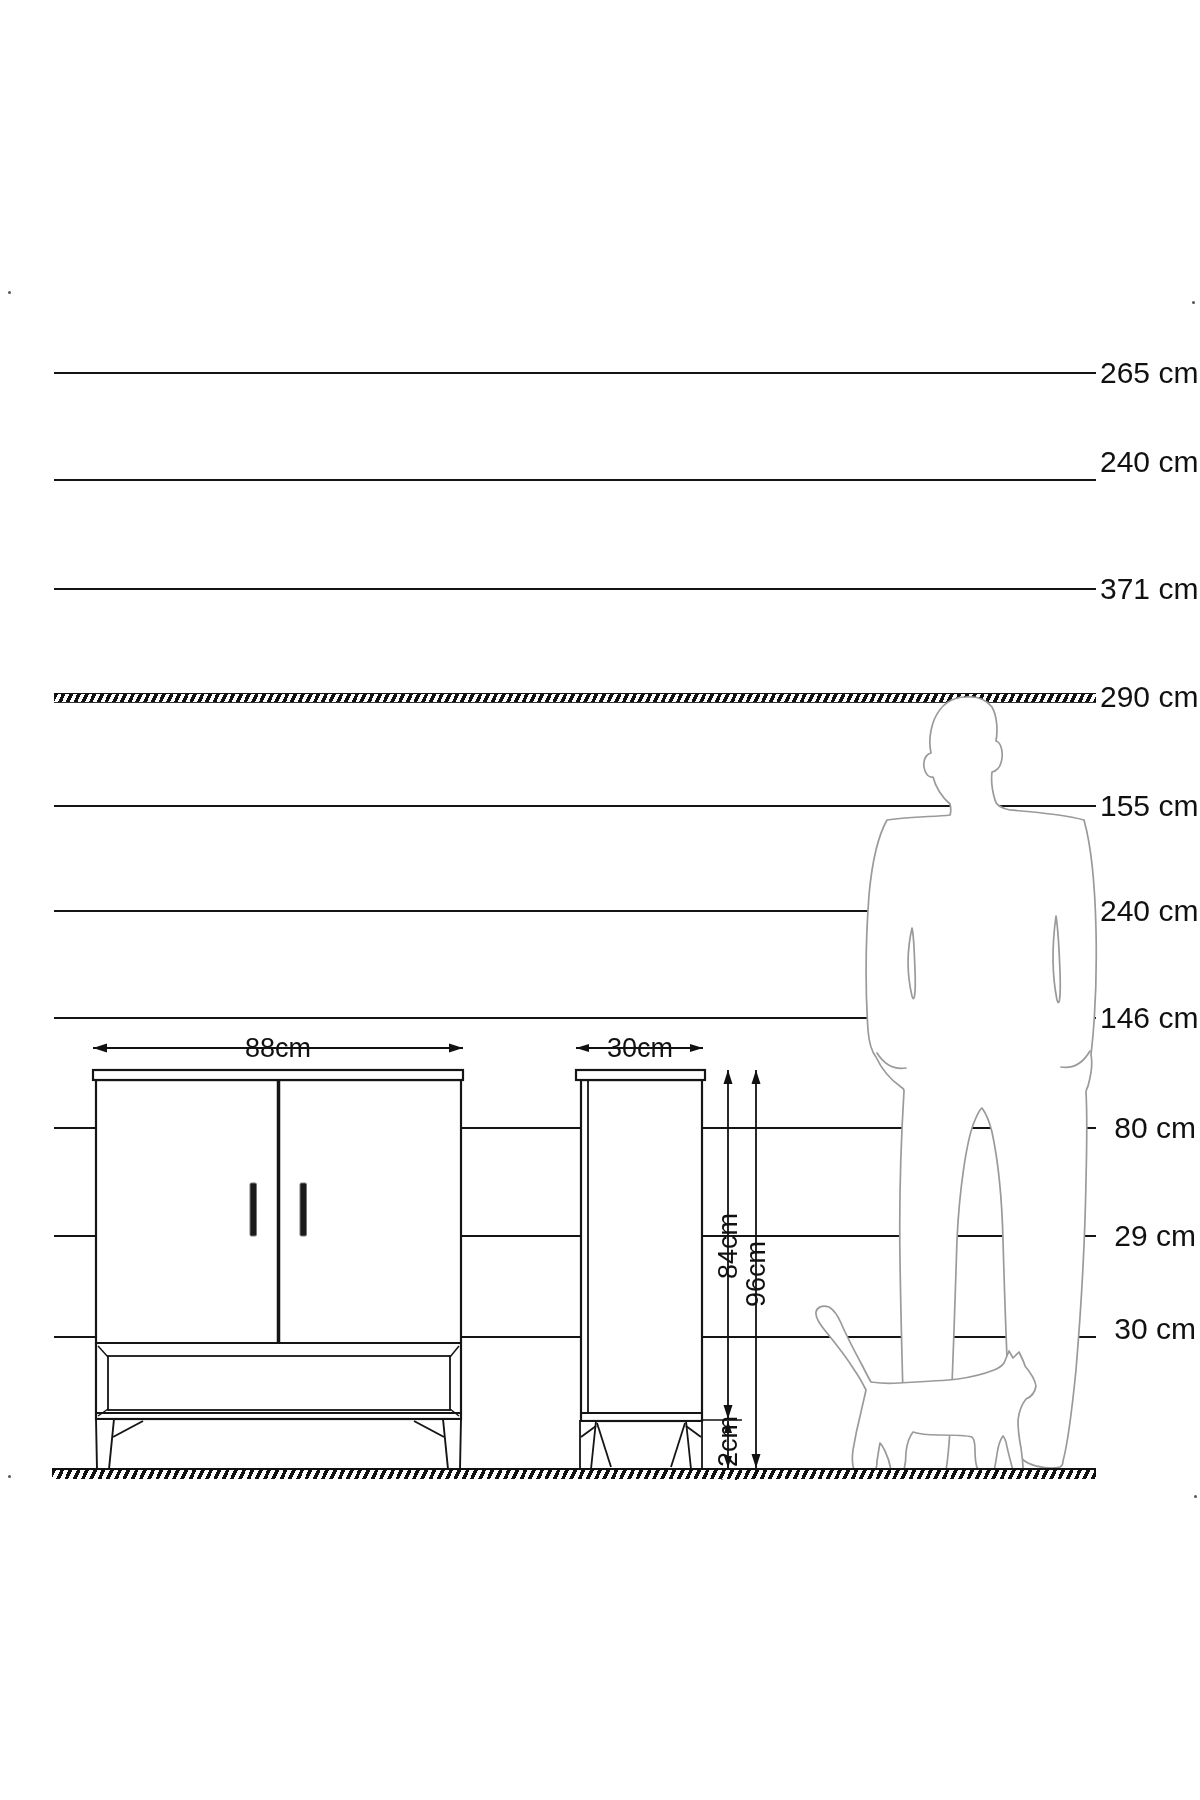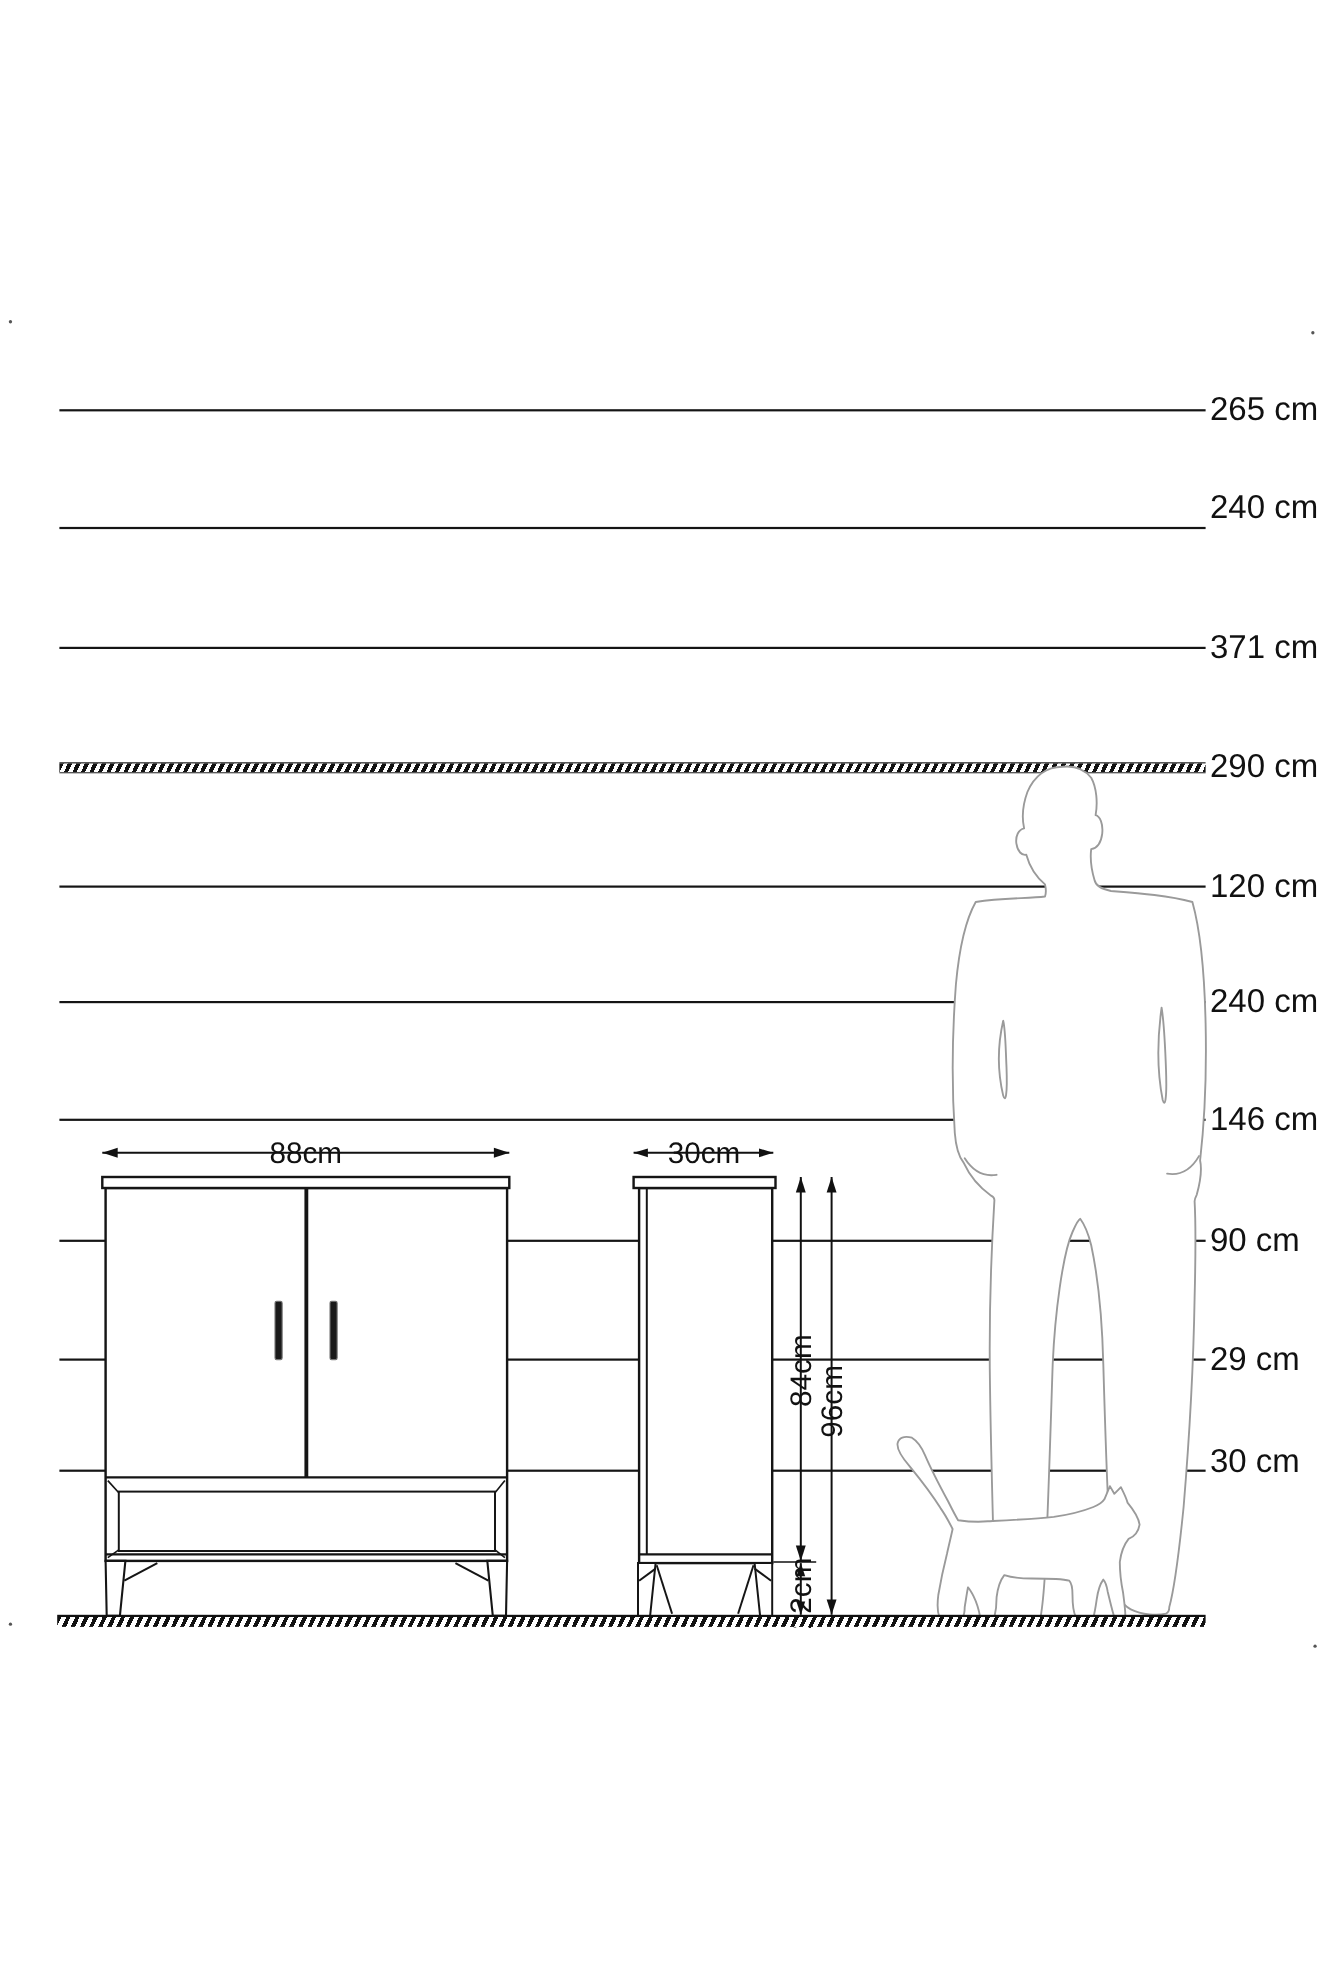--- a/index.html
+++ b/index.html
@@ -10,21 +10,21 @@
   .ref-line{
     position:absolute;left:54px;width:1042px;height:2px;background:#151515;
   }
   .ref-line.hatched{
     height:8px;
     background:repeating-linear-gradient(115deg,#111 0 3.5px,#ffffff 3.5px 7px);
     border-top:1px solid #111;border-bottom:1px solid #333;
   }
   .ref-label{
     position:absolute;left:1100px;width:96px;height:34px;line-height:34px;
-    font-size:30px;color:#111;white-space:nowrap;
+    text-align:right;font-size:30px;color:#111;white-space:nowrap;
   }
   .ground-line{
     position:absolute;left:52px;top:1468px;width:1044px;height:9px;
     border-top:2px solid #111;
     background:repeating-linear-gradient(115deg,#111 0 3.5px,#ffffff 3.5px 7.5px);
   }
   svg.overlay{position:absolute;left:0;top:0;width:1200px;height:1800px;}
   svg text{font-family:"Liberation Sans", sans-serif;font-size:27px;fill:#111;}
   .dot{position:absolute;width:3px;height:3px;border-radius:50%;background:#555;}
 </style>
@@ -41,24 +41,24 @@
   <div class="ref-line" style="top:910px"></div>
   <div class="ref-line" style="top:1017px"></div>
   <div class="ref-line" style="top:1127px"></div>
   <div class="ref-line" style="top:1235px"></div>
   <div class="ref-line" style="top:1336px"></div>
 
   <span class="ref-label" style="top:356px">265 cm</span>
   <span class="ref-label" style="top:445px">240 cm</span>
   <span class="ref-label" style="top:572px">371 cm</span>
   <span class="ref-label" style="top:680px">290 cm</span>
-  <span class="ref-label" style="top:789px">120 cm</span>
+  <span class="ref-label" style="top:789px">155 cm</span>
   <span class="ref-label" style="top:894px">240 cm</span>
   <span class="ref-label" style="top:1001px">146 cm</span>
-  <span class="ref-label" style="top:1111px">90 cm</span>
+  <span class="ref-label" style="top:1111px">80 cm</span>
   <span class="ref-label" style="top:1219px">29 cm</span>
   <span class="ref-label" style="top:1312px">30 cm</span>
 
   <svg class="overlay" viewBox="0 0 1200 1800">
 
     <g stroke="#151515" fill="#ffffff" stroke-width="2.2">
       <rect x="96" y="1080" width="365" height="339"></rect>
       <rect x="93" y="1070" width="370" height="10"></rect>
       <line x1="96" y1="1343" x2="461" y2="1343" stroke-width="2"></line>
       <line x1="278.5" y1="1080" x2="278.5" y2="1343" stroke-width="3.5"></line>

